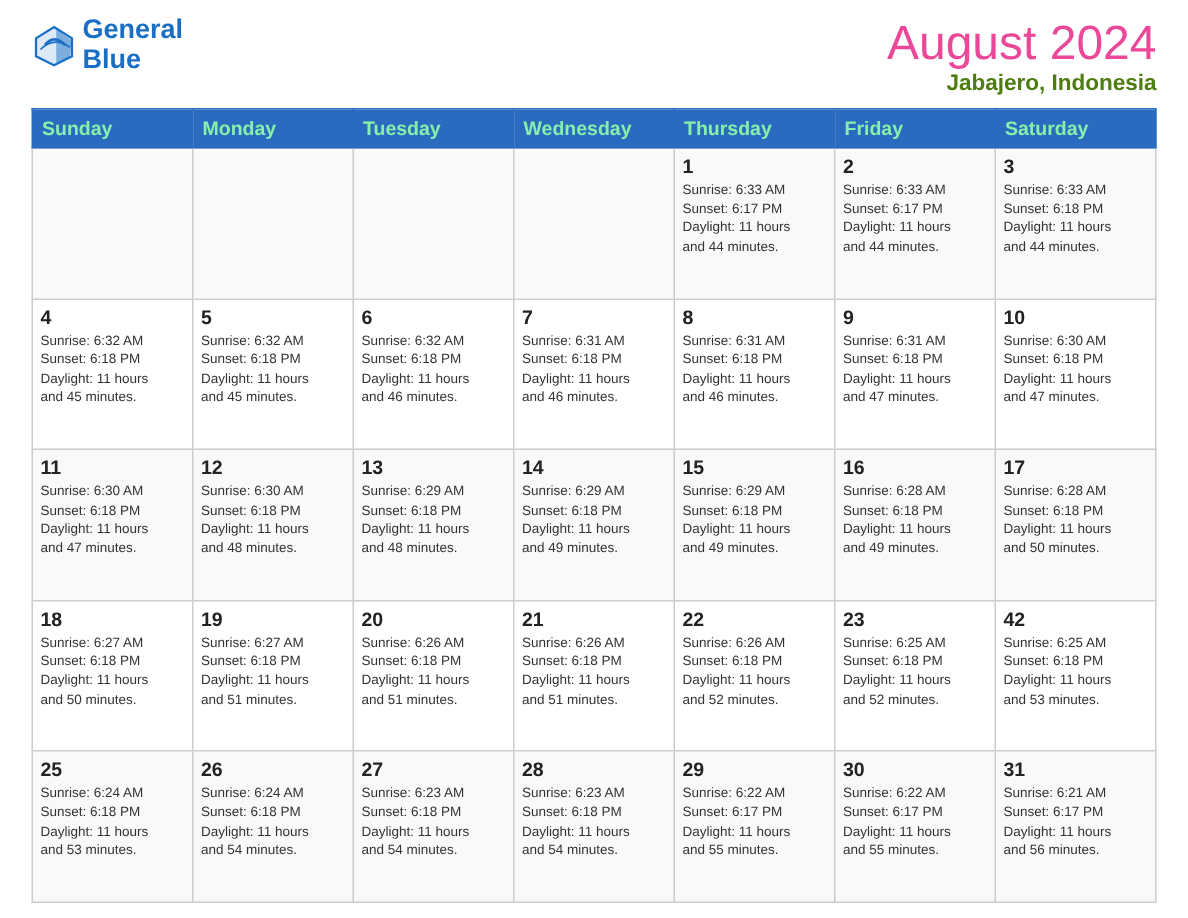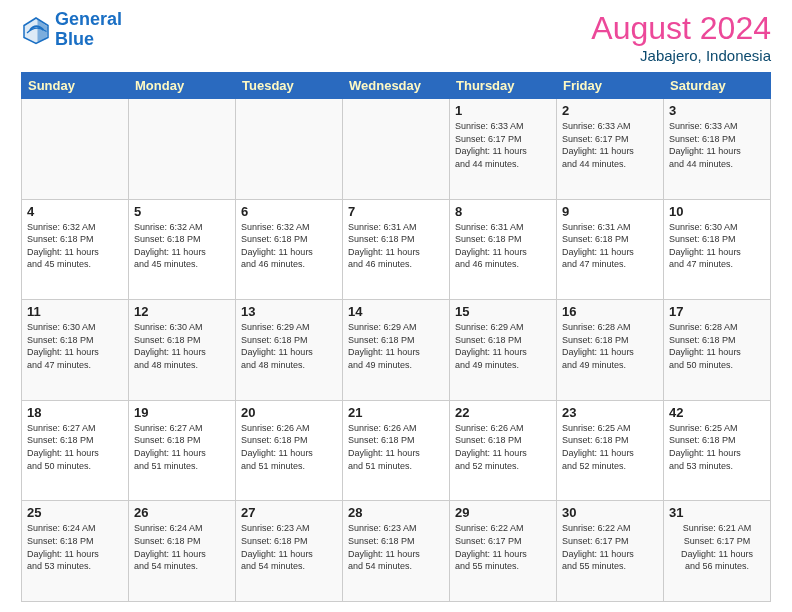--- a/index.html
+++ b/index.html
@@ -43,32 +43,33 @@
     .title-block {
       text-align: right;
     }
     .month-year {
       font-size: 32px;
       font-weight: normal;
       color: #ec4899;
     }
     .location {
       font-size: 15px;
-      color: #0c4a6e;
+      color: #4d7c0f;
+      font-weight: bold;
     }
     .calendar {
       flex: 1;
       border: 1px solid #ccc;
       border-collapse: collapse;
       width: 100%;
       table-layout: fixed;
     }
     .calendar th {
       background: #2a6abf;
-      color: #fef9c3;
+      color: #86efac;
       text-align: left;
       padding: 5px 6px;
       font-size: 13px;
       border: 1px solid #2a6abf;
     }
     .calendar td {
       vertical-align: top;
       border: 1px solid #ccc;
       padding: 4px 5px;
       font-size: 9.5px;
@@ -357,21 +358,21 @@
           </td>
           <td>
             <span class="day-num">30</span>
             <div class="day-info" style="white-space: pre-line;">Sunrise: 6:22 AM
 Sunset: 6:17 PM
 Daylight: 11 hours
 and 55 minutes.</div>
           </td>
           <td>
             <span class="day-num">31</span>
-            <div class="day-info" style="white-space: pre-line; text-align: center;">Sunrise: 6:21 AM
+            <div class="day-info" style="white-space: pre-line;">Sunrise: 6:21 AM
 Sunset: 6:17 PM
 Daylight: 11 hours
 and 56 minutes.</div>
           </td>
         </tr>
       </tbody>
   </table>
 
 </div>
 

